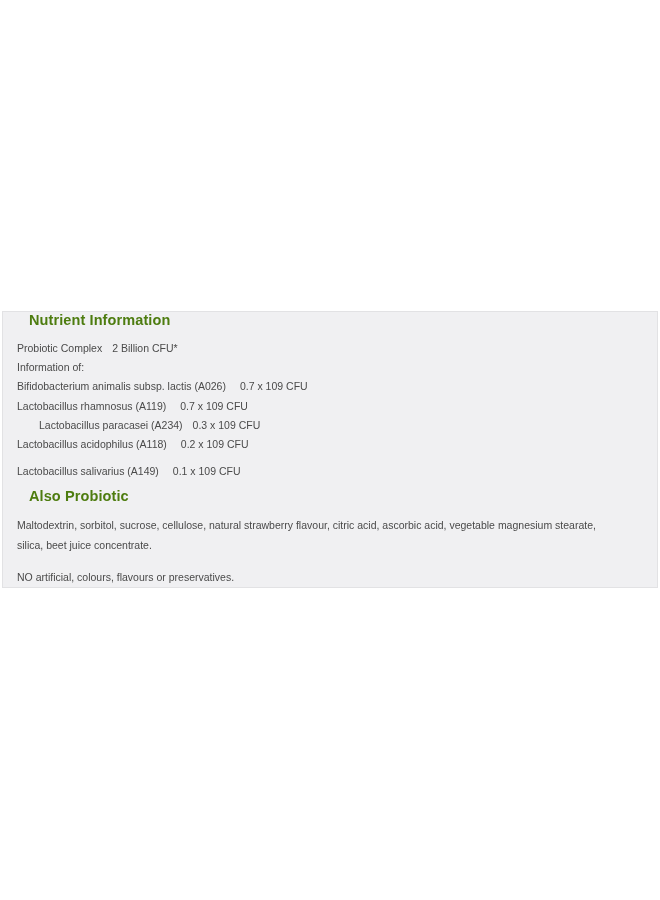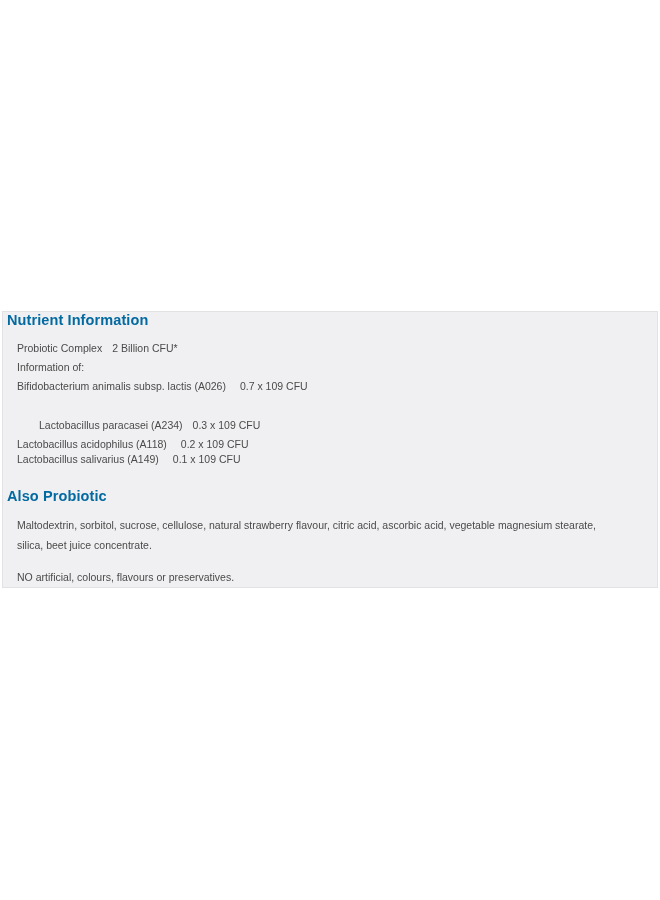--- a/index.html
+++ b/index.html
@@ -1,45 +1,48 @@
 <!DOCTYPE html>
 <html><head>
 <meta charset="utf-8">
 <style>
   html, body { margin:0; padding:0; }
   body { width:660px; height:900px; background:#ffffff; position:relative; overflow:hidden;
          font-family:"Liberation Sans", "DejaVu Sans", sans-serif; }
   .panel { position:absolute; left:2px; top:311px; width:656px; height:277px;
            background:#f0f0f2; border:1px solid #e2e2e4; box-sizing:border-box; }
-  .h { position:absolute; left:4px; color:#0369a1; font-weight:bold; font-size:14.5px; letter-spacing:0.1px; }
+  .h { position:absolute; left:26px; color:#4d7c0f; font-weight:bold; font-size:14.5px; letter-spacing:0.1px; }
   .t { position:absolute; left:14px; color:#4a4a4a; font-size:10.5px; white-space:nowrap; }
   .gap { display:inline-block; width:10px; }
   .gapw { display:inline-block; width:14px; }
 </style>
 </head>
 <body>
 
 <div class="panel">
   <div class="h" style="top:0px;">Nutrient Information</div>
 
   <div class="t" style="top:30px;text-align:center;">
     <span>Probiotic Complex</span><span class="gap"></span><span>2 Billion CFU*</span>
   </div>
   <div class="t" style="top:49px;">Information of:</div>
 
   <div class="t" style="top:68px;">
     <span>Bifidobacterium animalis subsp. lactis (A026)</span><span class="gapw"></span><span>0.7 x 109 CFU</span>
   </div>
+  <div class="t" style="top:88px;">
+    <span>Lactobacillus rhamnosus (A119)</span><span class="gapw"></span><span>0.7 x 109 CFU</span>
+  </div>
   <div class="t" style="top:107px;padding-left:22px;">
     <span>Lactobacillus paracasei (A234)</span><span class="gap"></span><span>0.3 x 109 CFU</span>
   </div>
   <div class="t" style="top:126px;">
     <span>Lactobacillus acidophilus (A118)</span><span class="gapw"></span><span>0.2 x 109 CFU</span>
   </div>
-  <div class="t" style="top:141px;">
+  <div class="t" style="top:153px;">
     <span>Lactobacillus salivarius (A149)</span><span class="gapw"></span><span>0.1 x 109 CFU</span>
   </div>
 
   <div class="h" style="top:176px;">Also Probiotic</div>
   <div class="t" style="top:207px;text-align:center;">Maltodextrin, sorbitol, sucrose, cellulose, natural strawberry flavour, citric acid, ascorbic acid, vegetable magnesium stearate,</div>
   <div class="t" style="top:227px;">silica, beet juice concentrate.</div>
   <div class="t" style="top:259px;">NO artificial, colours, flavours or preservatives.</div>
 </div>
 
 </body></html>

